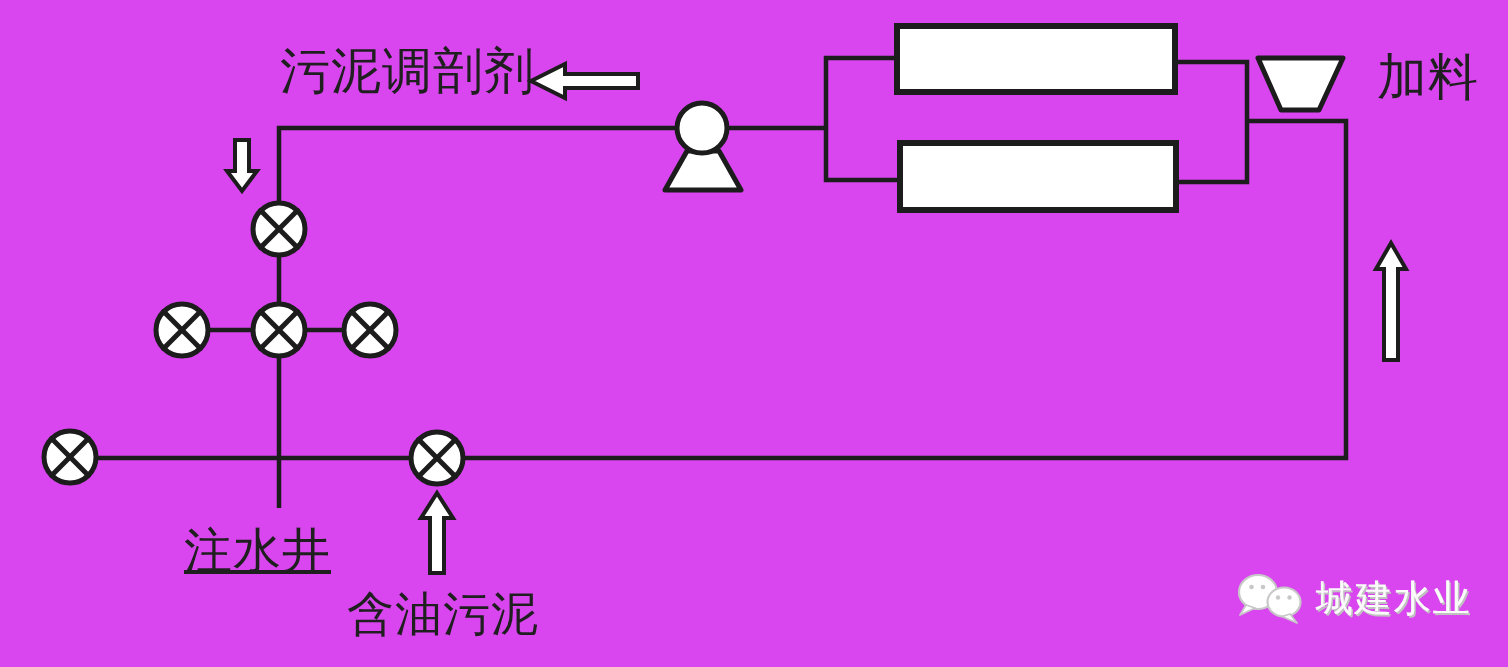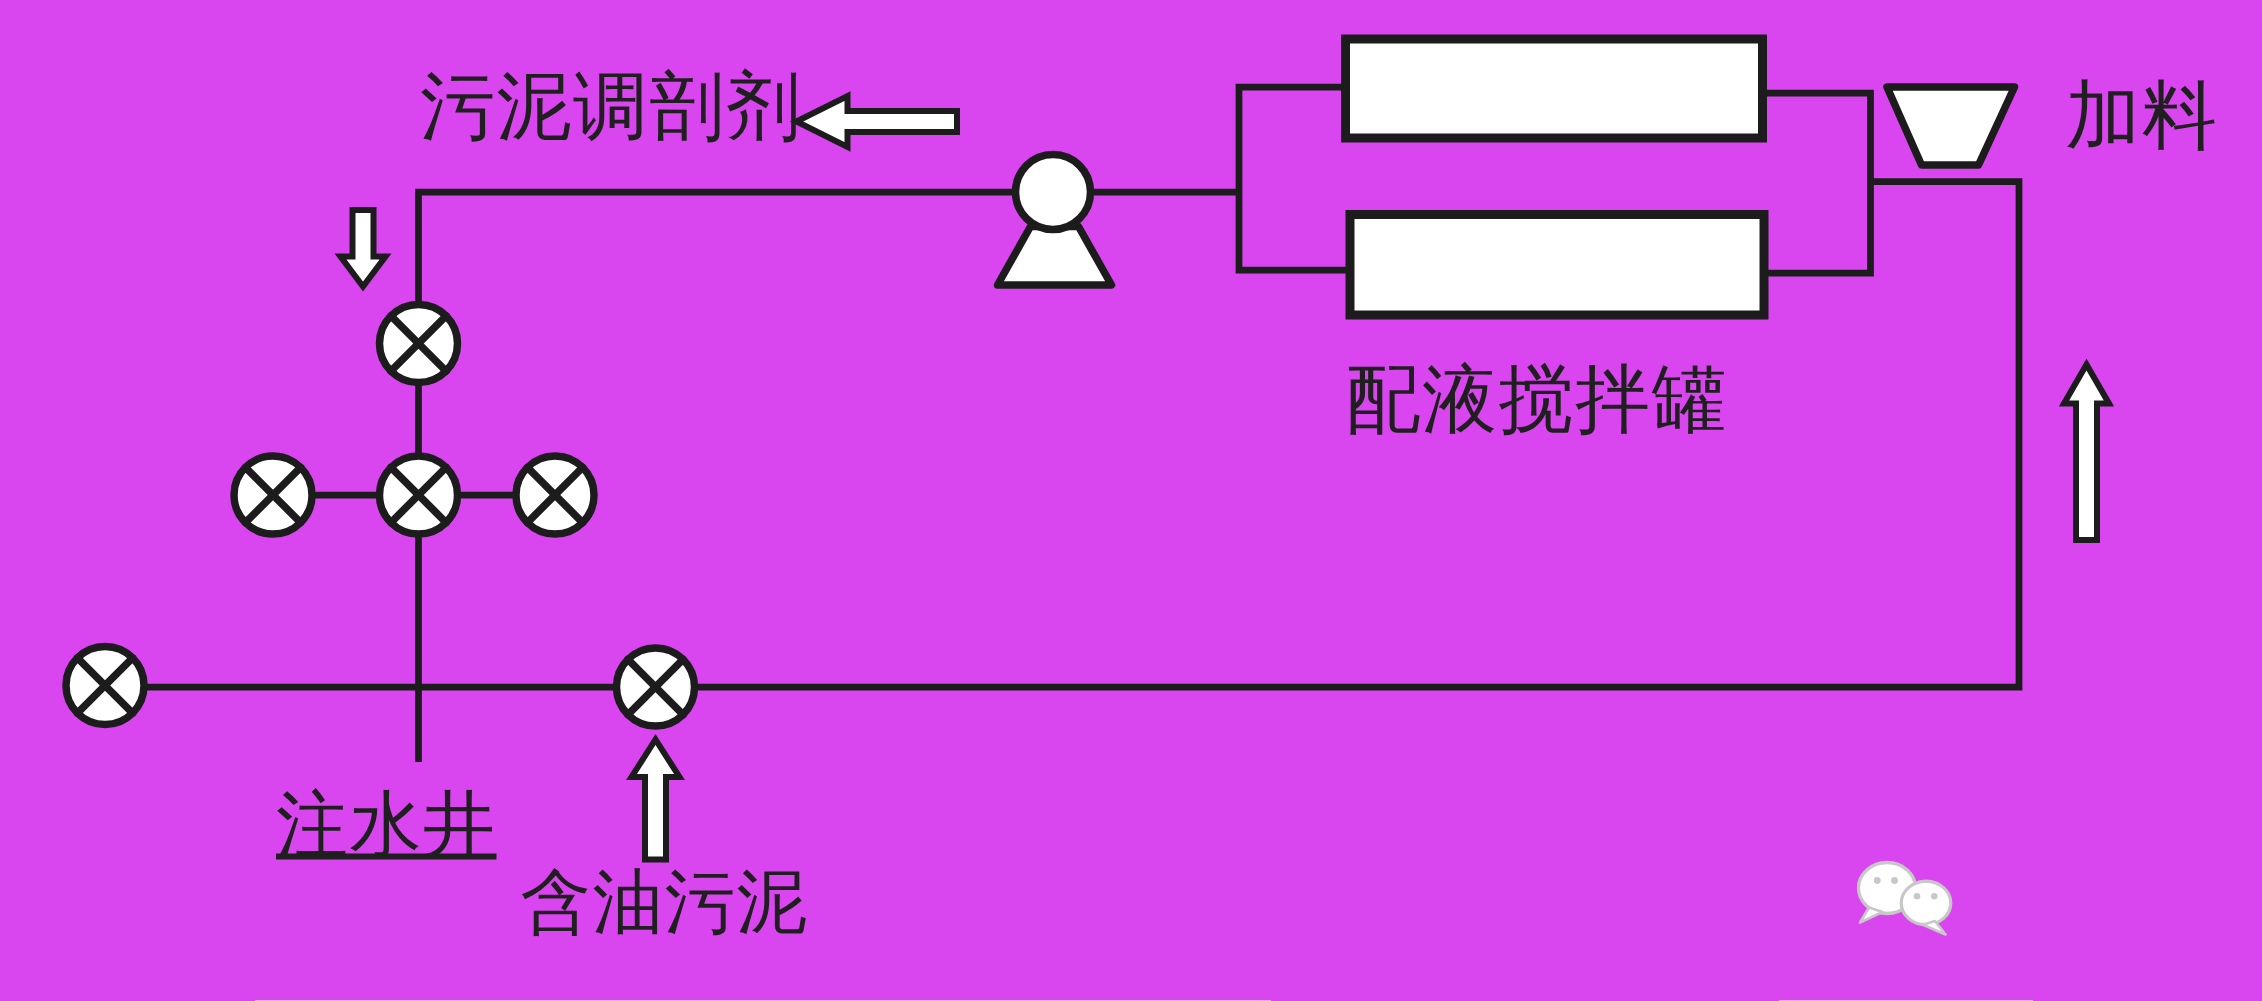--- a/index.html
+++ b/index.html
@@ -23,21 +23,21 @@
     color:#1f1f1f;
     line-height:1;
     white-space:nowrap;
     letter-spacing:1px;
   }
   .lbl-conditioner{left:280px;top:46px;font-size:50px;}
   .lbl-pump{left:664px;top:207px;font-size:47px;letter-spacing:6px;}
   .lbl-tank{left:897px;top:241px;font-size:50px;}
   .lbl-feed{left:1377px;top:52px;font-size:50px;text-align:right;}
   .lbl-well{left:184px;top:526px;font-size:48px;text-decoration:underline;}
-  .lbl-sludge{left:347px;top:578px;font-size:47px;}
+  .lbl-sludge{left:347px;top:590px;font-size:47px;}
   
   .watermark{
     position:absolute;left:1232px;top:570px;
     display:flex;align-items:center;gap:8px;
   }
   .watermark .wm-text{
     font-size:37px;line-height:1;letter-spacing:2px;
     color:#fbfbfb;
     text-shadow:1.5px 1.5px 0 #c0c0c0, -0.5px -0.5px 0 #ededed;
     white-space:nowrap;
@@ -101,31 +101,31 @@
       <line class="vx" x1="455.4" y1="439.6" x2="418.6" y2="476.4"></line>
     </g>
 
     <polygon class="arrow" points="531,81 565,64 565,74 638,74 638,88 565,88 565,98"></polygon>
     <polygon class="arrow" points="235,140 249,140 249,171 257,171 242,191 227,171 235,171"></polygon>
     <polygon class="arrow" points="437,493 453,518 444,518 444,573 430,573 430,518 421,518"></polygon>
     <polygon class="arrow" points="1391,243 1406,269 1398,269 1398,360 1384,360 1384,269 1376,269"></polygon>
   </svg>
 
   <div class="lbl lbl-conditioner">污泥调剖剂</div>
-  <div class="lbl lbl-tank">配液搅拌罐</div>
   <div class="lbl lbl-feed">加料</div>
   <div class="lbl lbl-well">注水井</div>
   <div class="lbl lbl-sludge">含油污泥</div>
 
   <div class="watermark">
     <svg class="wm-logo" width="76" height="56" viewBox="0 0 76 56">
       <ellipse class="bubble" cx="26" cy="22" rx="19" ry="17"></ellipse>
       <polygon class="tail" points="14,35 8,45 23,38"></polygon>
       <circle class="eye" cx="19.5" cy="17" r="2.3"></circle>
       <circle class="eye" cx="31" cy="17" r="2.3"></circle>
       <ellipse class="bubble" cx="52" cy="32" rx="16.5" ry="14.5"></ellipse>
       <polygon class="tail" points="58,44 65,53 50,46.5"></polygon>
       <circle class="eye" cx="46" cy="27.5" r="2.2"></circle>
       <circle class="eye" cx="57.5" cy="27.5" r="2.2"></circle>
     </svg>
+    <span class="wm-text">城建水业</span>
   </div>
 
 </div>
 
 </body></html>

